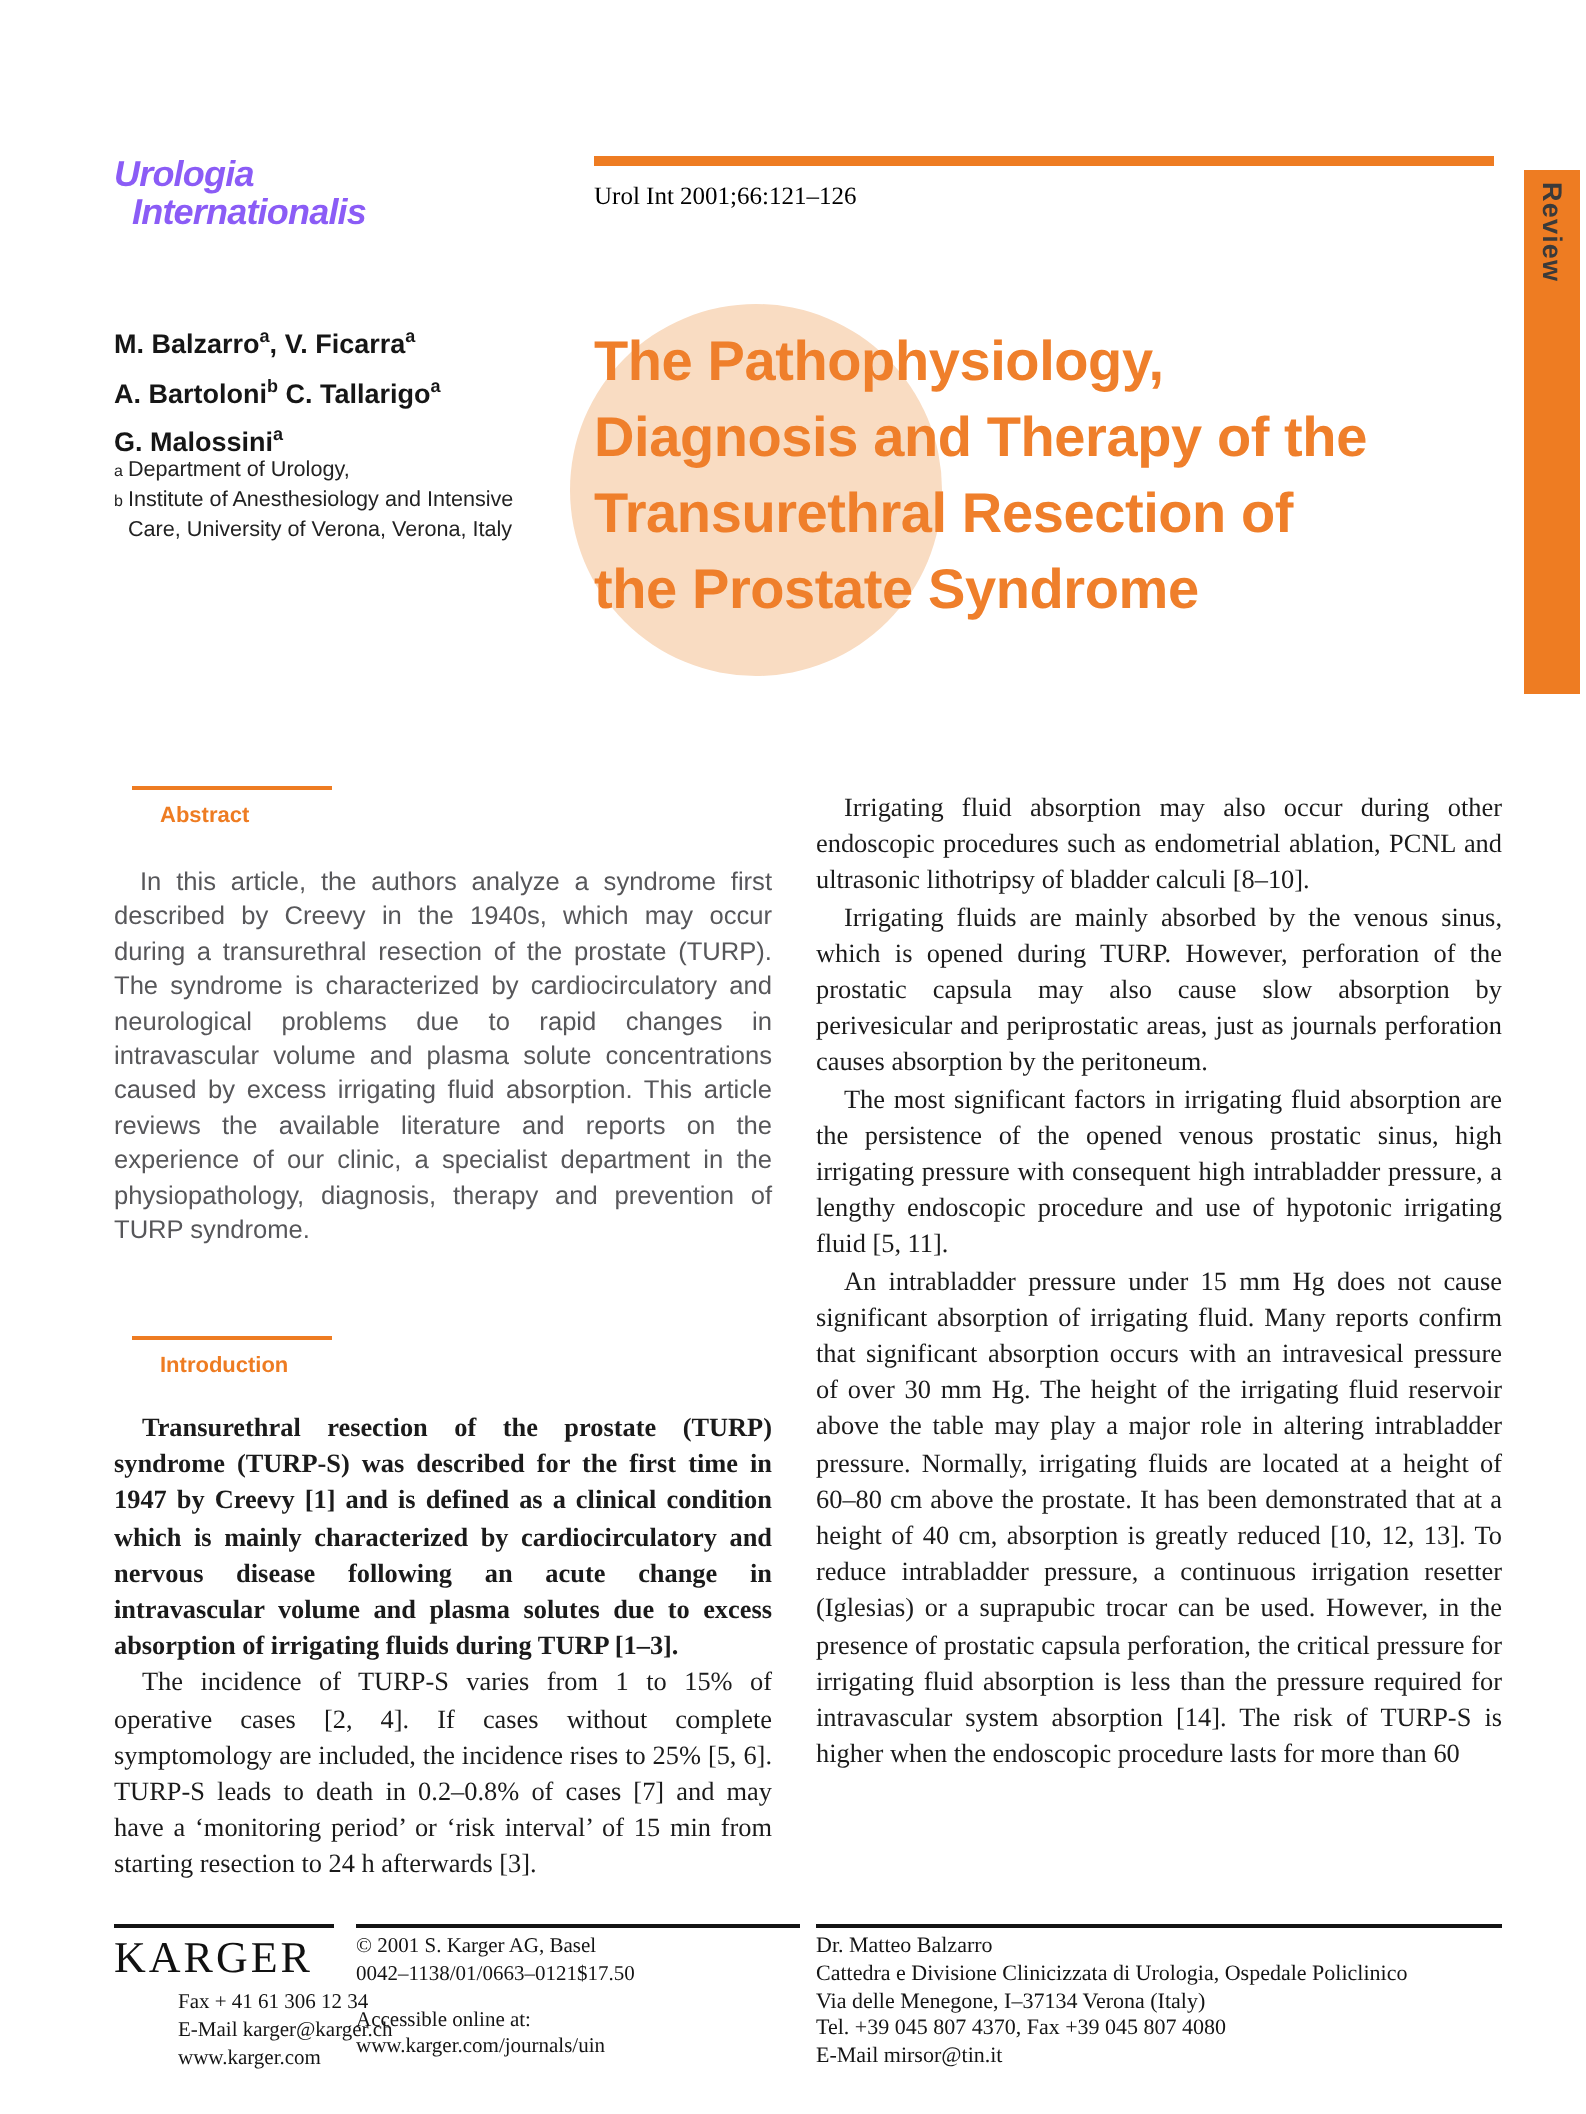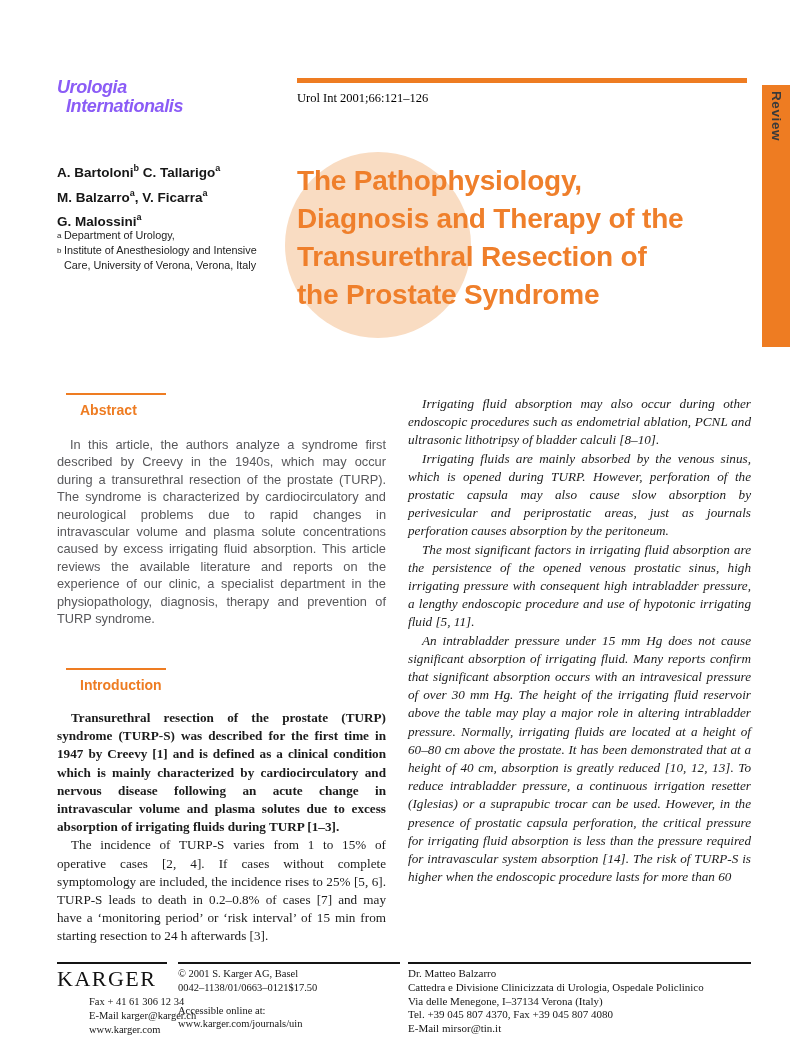--- a/index.html
+++ b/index.html
@@ -23,29 +23,29 @@
   .authors sup{font-size:9px;font-weight:bold;}
   .affiliations{position:absolute;left:57px;top:228px;font-size:10.8px;line-height:15px;color:#222;}
   .affiliations sup{display:inline-block;width:7px;font-size:8px;vertical-align:top;}
   .title-circle{position:absolute;left:285px;top:152px;width:186px;height:186px;border-radius:50%;
         background:#f9dcc2;}
   .article-title{position:absolute;left:297px;top:162px;font-size:28px;font-weight:bold;
         color:#ef7f2b;line-height:38px;letter-spacing:-0.2px;}
 
   
   .col-rule{width:100px;height:2px;background:#ee7c22;margin-left:9px;}
-  .col-heading{margin:7px 0 0 23px;color:#ee7c22;font-weight:bold;font-size:14px;}
+  .col-heading{margin:7px 0 0 23px;color:#ee7c22;font-weight:bold;font-size:11px;}
   .left-col{position:absolute;left:57px;top:393px;width:329px;}
   .abstract-body{margin:18px 0 0 0;font-size:12.8px;line-height:17.4px;text-align:justify;
         color:#57575a;text-indent:13px;}
   .intro-block{position:absolute;left:57px;top:668px;width:329px;}
   .serif-par{font-family:"Liberation Serif",serif;font-size:13.2px;line-height:18.2px;
         text-align:justify;color:#1b1b1b;text-indent:14px;margin:0;}
   .intro-block .serif-par:first-of-type{margin-top:16px;font-weight:bold;}
-  .right-col{position:absolute;left:408px;top:395px;width:343px;font-style:italic;}
+  .right-col{position:absolute;left:408px;top:395px;width:343px;}
 
   
   .footer-rule{position:absolute;top:962px;height:2px;background:#141414;}
   .rule-left{left:57px;width:110px;}
   .rule-mid{left:178px;width:222px;}
   .rule-right{left:408px;width:343px;}
   .karger-logo{position:absolute;left:57px;top:966px;font-family:"Liberation Serif",serif;
         font-size:22px;letter-spacing:1.5px;color:#111;}
   .pub-contact{position:absolute;left:57px;top:995px;font-family:"Liberation Serif",serif;
         font-size:10.5px;line-height:13.8px;color:#141414;margin-left:32px;}
@@ -64,22 +64,22 @@
     <div class="logo-l1">Urologia</div>
     <div class="logo-l2">Internationalis</div>
   </div>
   <div class="top-bar"></div>
   <div class="citation">Urol Int 2001;66:121–126</div>
   <div class="review-tab">
     <span class="tab-text">Review</span>
   </div>
 
   <div class="authors">
+    <div><span>M. Balzarro</span><sup>a</sup><span>, </span><span>V. Ficarra</span><sup>a</sup></div>
     <div><span>A. Bartoloni</span><sup>b</sup><span> </span><span>C. Tallarigo</span><sup>a</sup></div>
-    <div><span>M. Balzarro</span><sup>a</sup><span>, </span><span>V. Ficarra</span><sup>a</sup></div>
     <div><span>G. Malossini</span><sup>a</sup></div>
   </div>
   <div class="affiliations">
     <div><sup>a</sup><span>Department of Urology,</span></div>
     <div><sup>b</sup><span>Institute of Anesthesiology and Intensive</span></div>
     <div><sup></sup><span>Care, University of Verona, Verona, Italy</span></div>
   </div>
 
   <div class="title-circle"></div>
   <div class="article-title">

